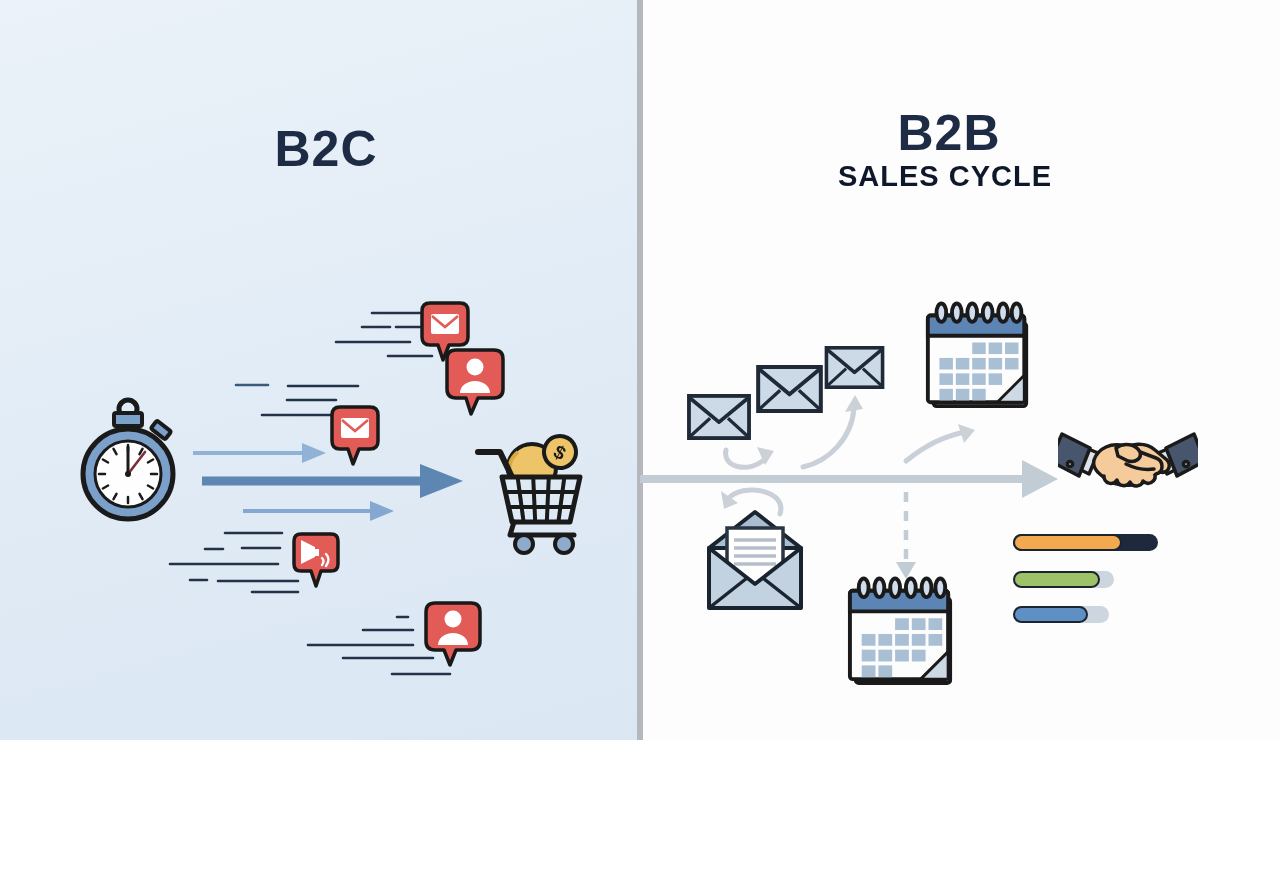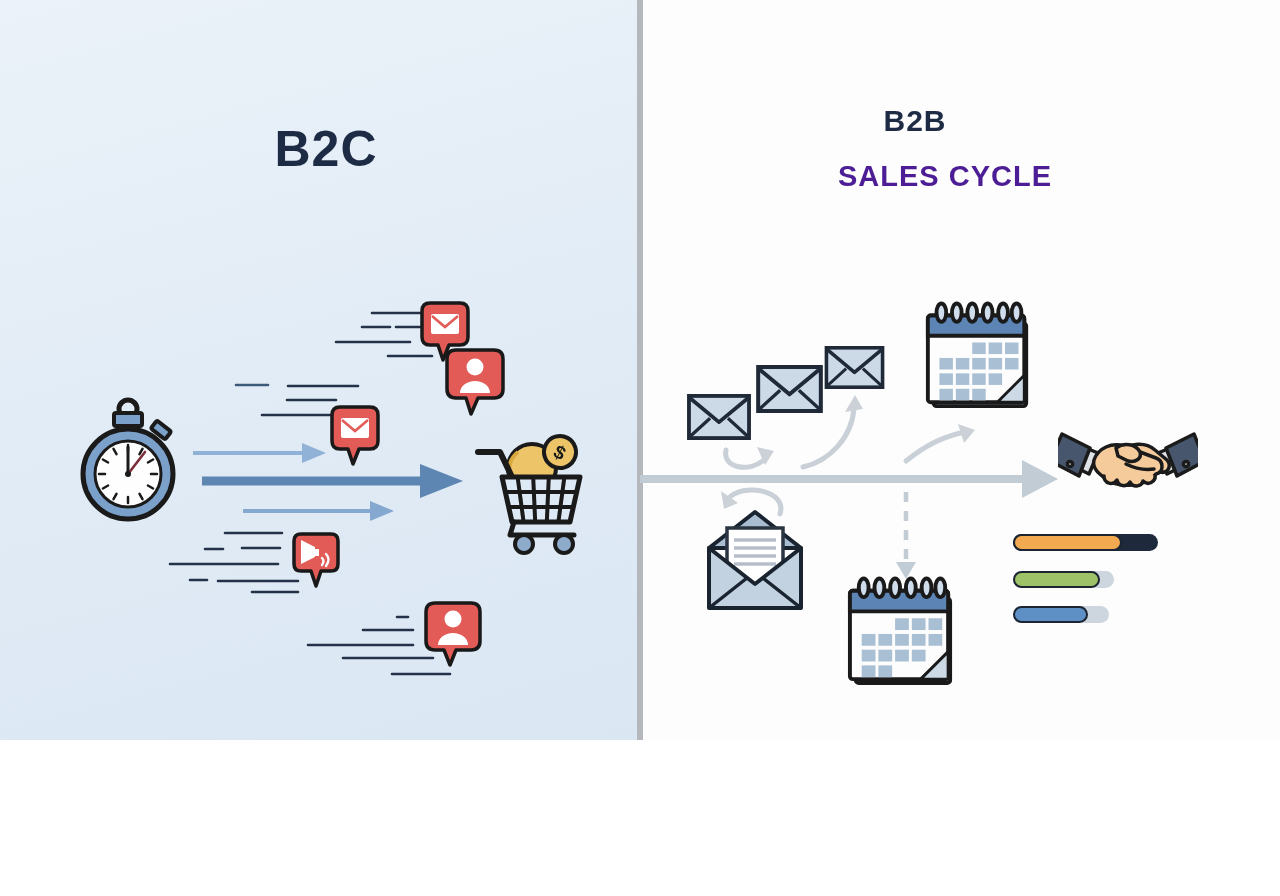--- a/index.html
+++ b/index.html
@@ -5,22 +5,22 @@
   html,body{margin:0;padding:0;}
   .canvas{position:relative;width:1280px;height:740px;overflow:hidden;
           font-family:"Liberation Sans",sans-serif;background:#fdfdfe;}
   .panel-left{position:absolute;left:0;top:0;width:638px;height:896px;
               background:linear-gradient(165deg,#ebf2f9 0%,#dfeaf5 55%,#d8e5f2 100%);}
   .panel-right{position:absolute;left:643px;top:0;width:637px;height:896px;background:#fdfdfe;}
   .divider{position:absolute;left:637px;top:0;width:6px;height:896px;background:#b4b8bd;}
   .abs{position:absolute;}
   .title{position:absolute;text-align:center;color:#1e2b45;font-weight:700;}
   .t-b2c{left:0;top:120px;width:652px;font-size:50px;letter-spacing:1px;}
-  .t-b2b{left:595px;top:104px;width:640px;font-size:30px;letter-spacing:1px;}
-  .t-sub{left:625px;top:160px;width:640px;font-size:29px;font-weight:600;letter-spacing:1px;color:#4c1d95;position:absolute;text-align:center;}
+  .t-b2b{left:629px;top:104px;width:640px;font-size:50px;letter-spacing:1px;}
+  .t-sub{left:625px;top:160px;width:640px;font-size:29px;font-weight:600;letter-spacing:1px;color:#0f172a;position:absolute;text-align:center;}
   line.sl{stroke:#243249;stroke-width:2.6;stroke-linecap:round;}
   .grey-stroke{stroke:#c9d0d7;stroke-width:5;fill:none;stroke-linecap:round;}
   .bar{border-radius:9px;height:17px;position:absolute;}
   .bar > .fill{height:100%;border-radius:9px;border:2.5px solid #1b2430;box-sizing:border-box;}
 </style>
 </head>
 <body>
 
 <div class="canvas">
 

